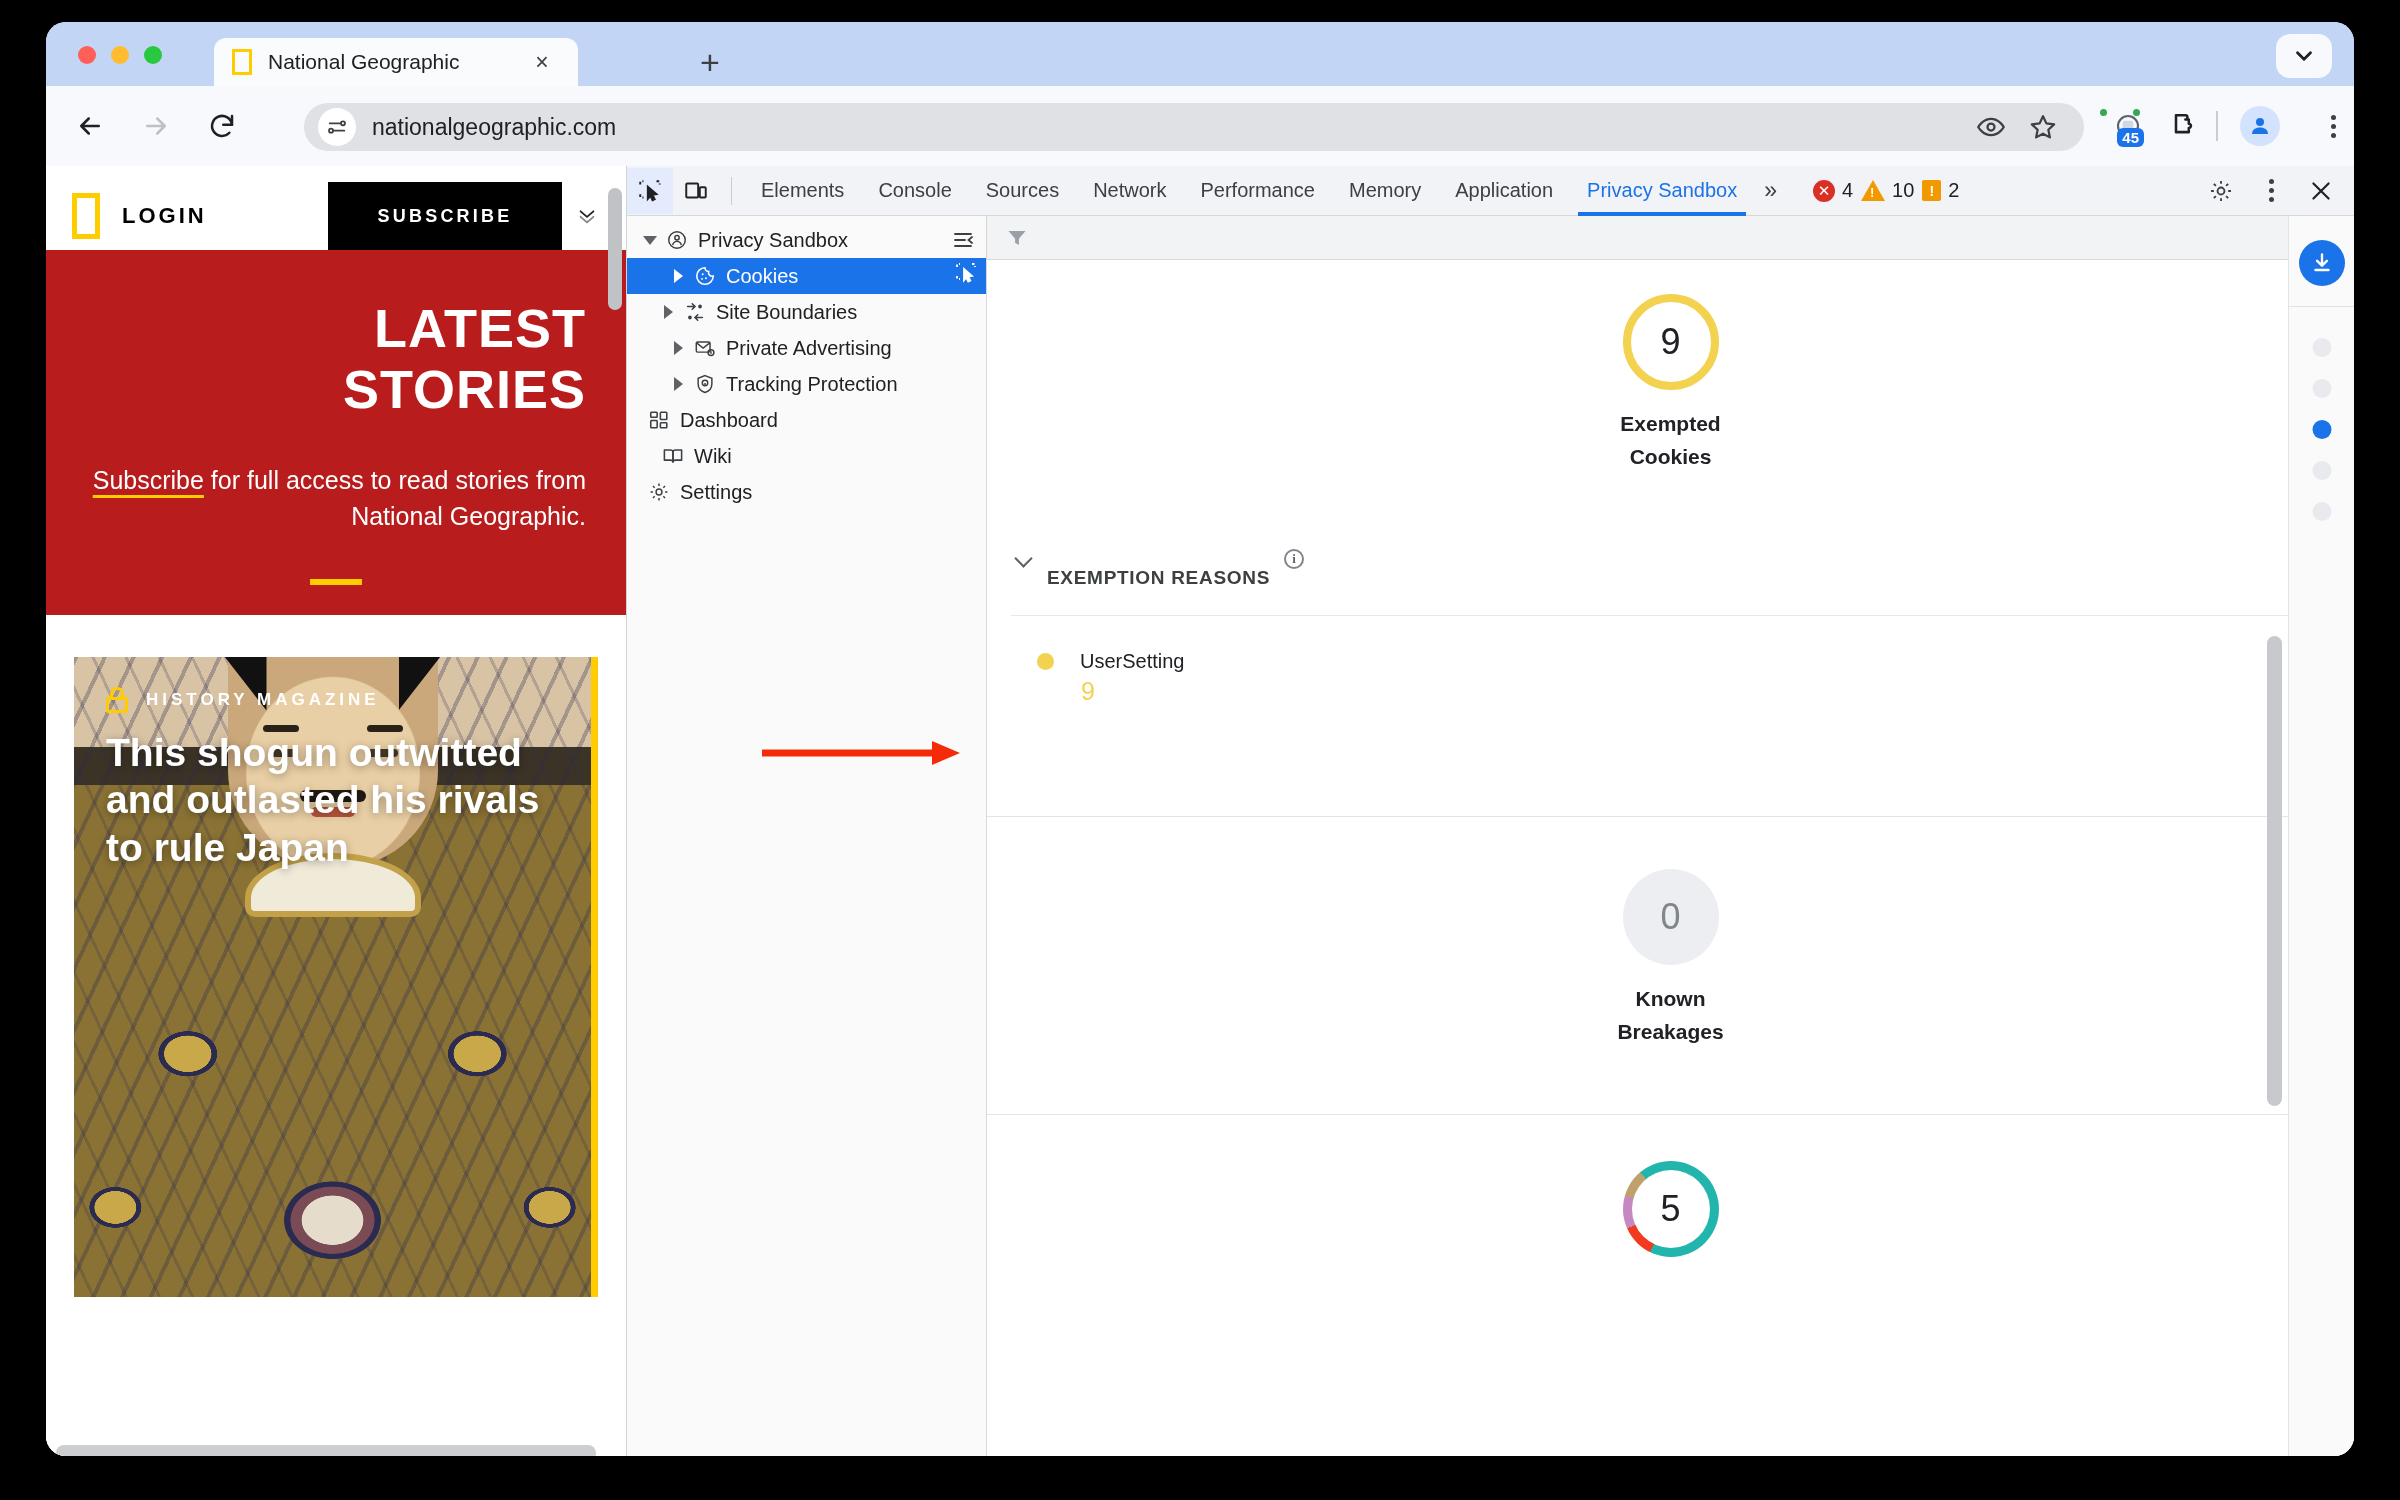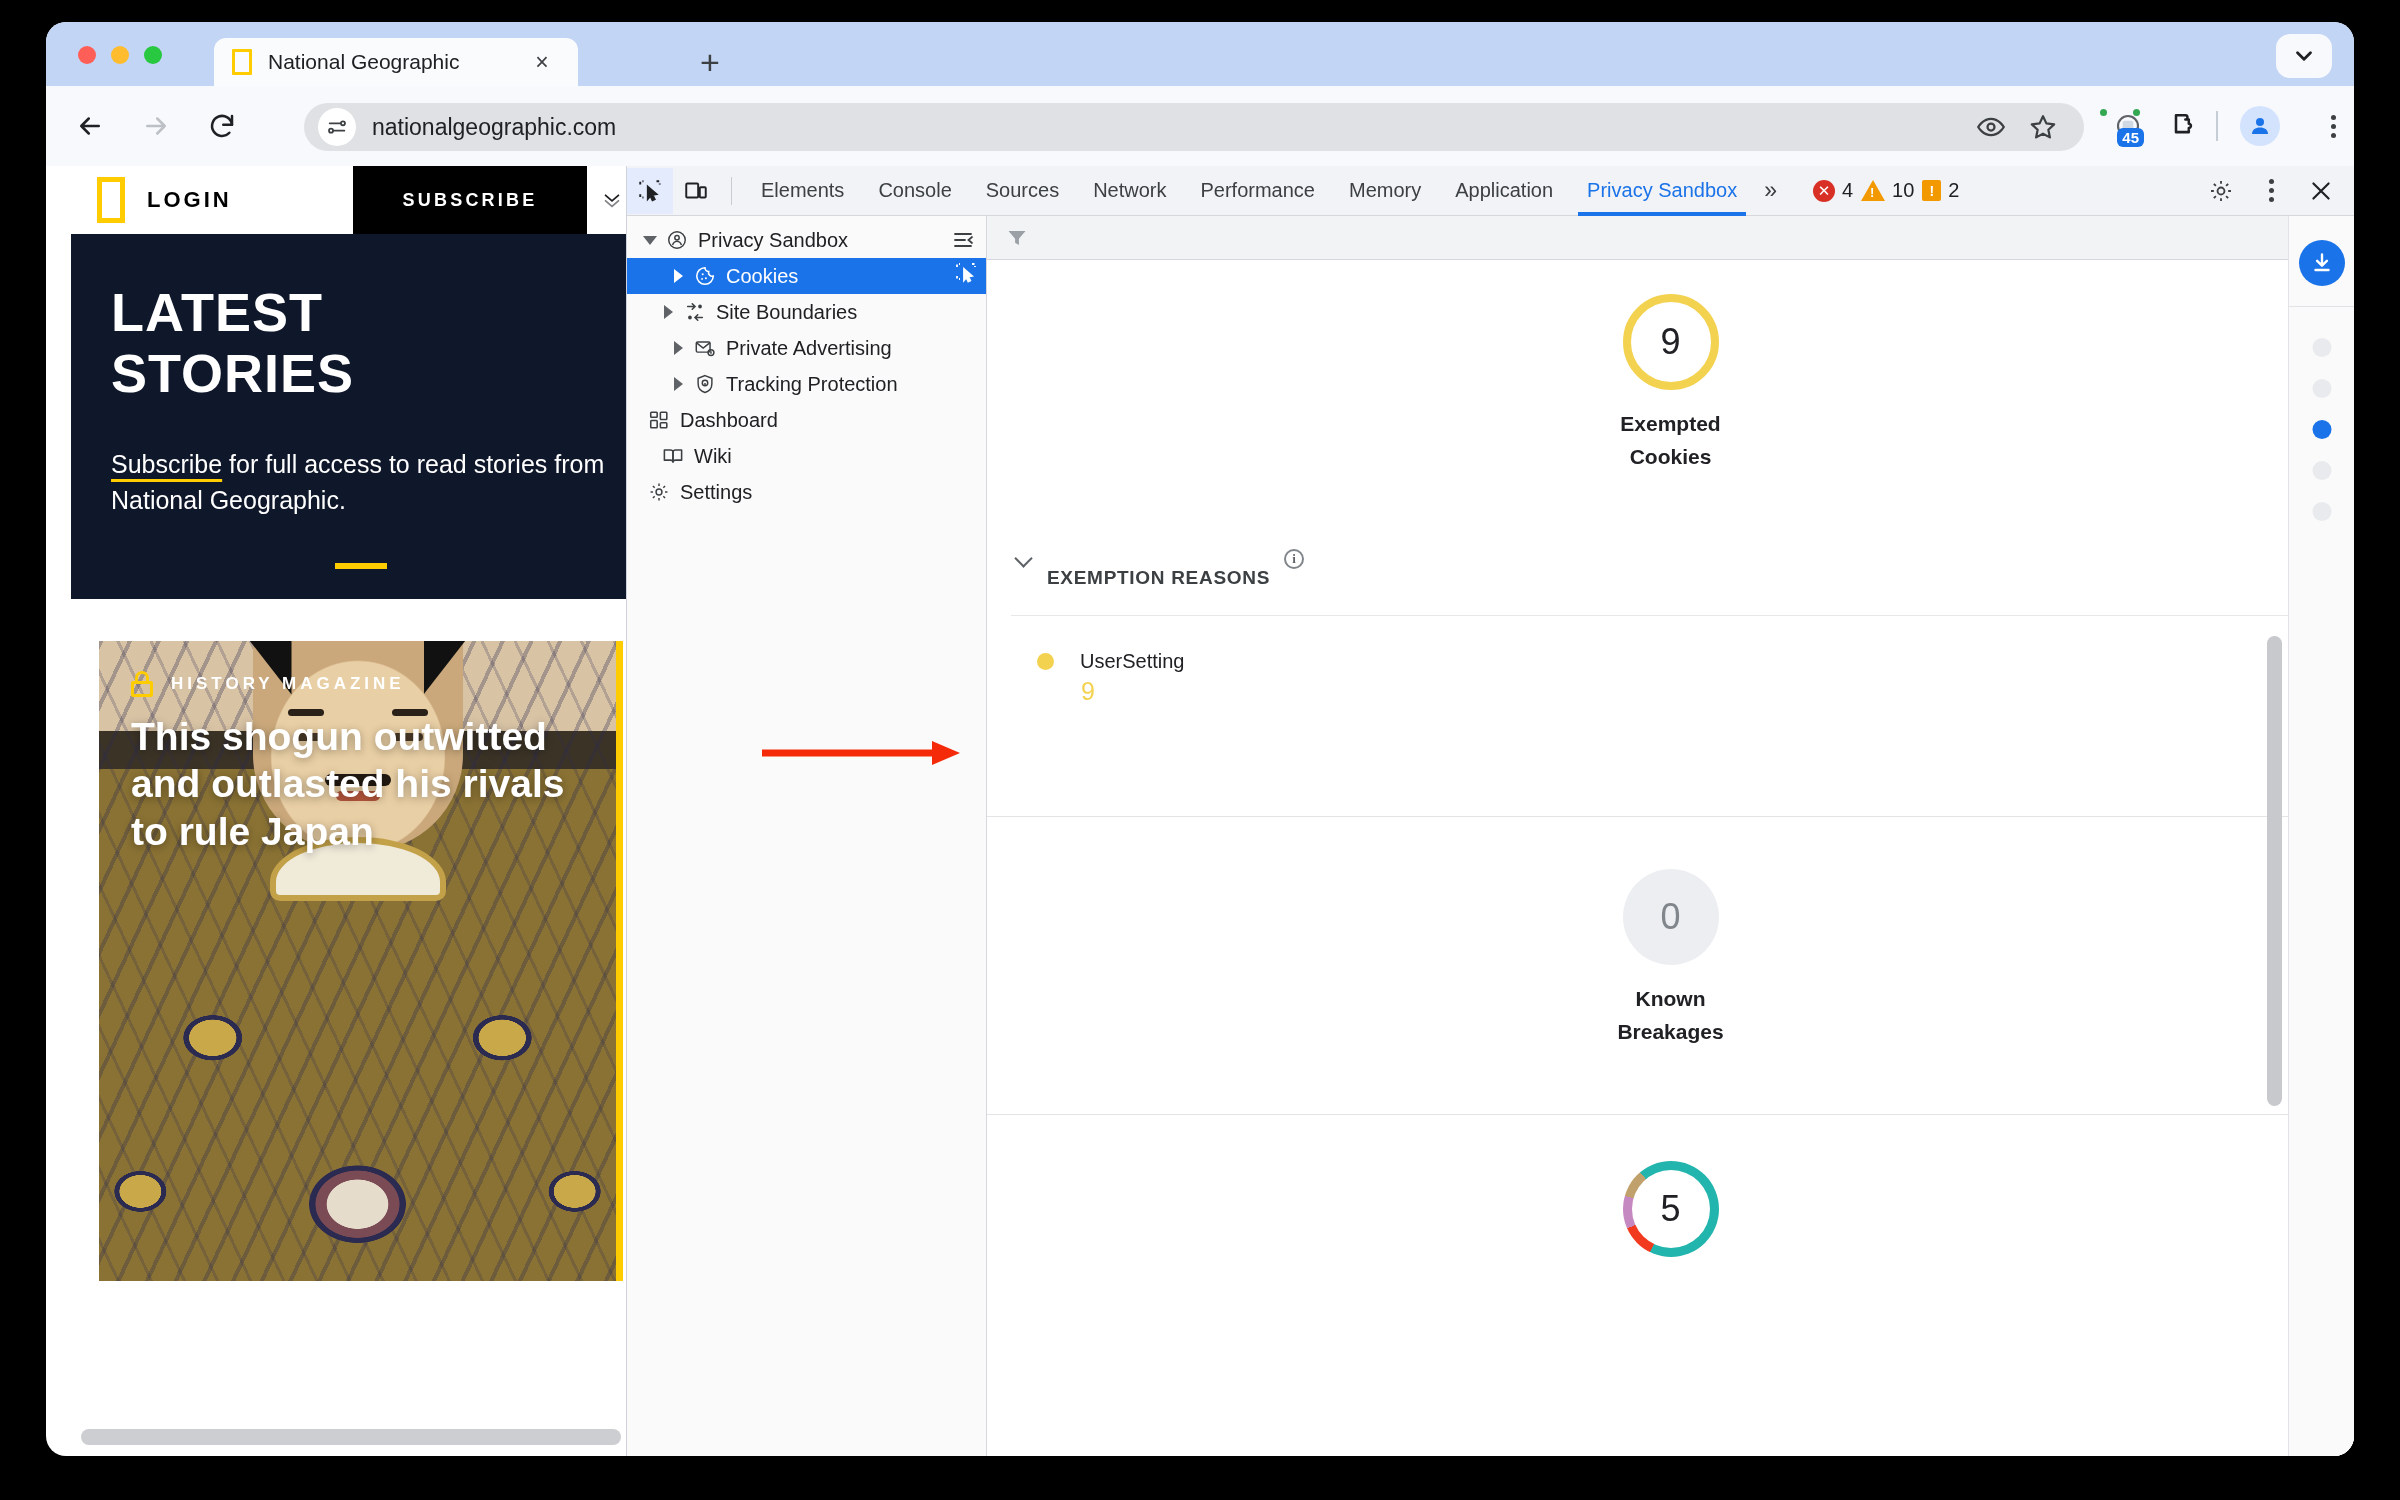--- a/index.html
+++ b/index.html
@@ -133,25 +133,24 @@
   .avatar {
     width: 40px; height: 40px; border-radius: 50%;
     background: #d3e3fd;
     display: flex; align-items: center; justify-content: center;
   }
   .kebab { display: flex; flex-direction: column; gap: 4px; align-items: center; }
   .kebab i { width: 5px; height: 5px; border-radius: 50%; background: #3c4043; display: block; }
 
   
   #viewport {
-    position: absolute; left: 0; top: 144px;
+    position: absolute; left: 0; top: 160px;
     width: 580px; height: 1290px;
     background: #fff;
     overflow: hidden;
-    margin-left: 25px;
   }
   .ng-header {
     height: 68px; background: #fff;
     display: flex; align-items: stretch;
     position: relative;
   }
   .ng-logo {
     width: 28px; height: 46px;
     border: 5px solid #ffcc00;
     margin: 11px 0 0 26px;
@@ -163,23 +162,23 @@
     color: #000;
   }
   .ng-subscribe {
     position: absolute; left: 282px; top: 0;
     width: 234px; height: 68px;
     background: #000; color: #fff;
     display: flex; align-items: center; justify-content: center;
     font-size: 18px; font-weight: bold; letter-spacing: 3.2px;
   }
   .ng-hero {
-    background: #0f172a; color: #fff;
+    background: #b91c1c; color: #fff;
     padding: 48px 40px 30px;
-    text-align: left;
+    text-align: right;
   }
   .ng-hero h1 {
     font-size: 54px; line-height: 1.13;
     font-weight: bold; letter-spacing: 1px;
   }
   .ng-hero p {
     margin-top: 42px;
     font-size: 25px; line-height: 1.45;
     font-weight: 400;
   }

